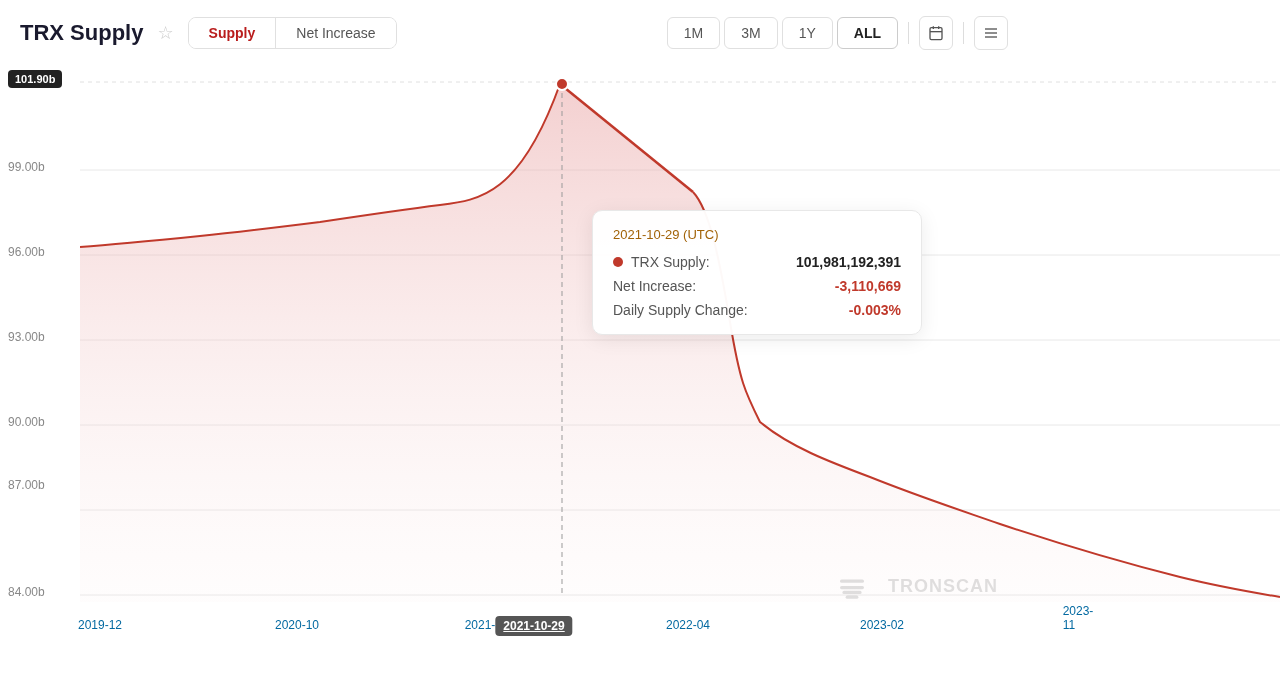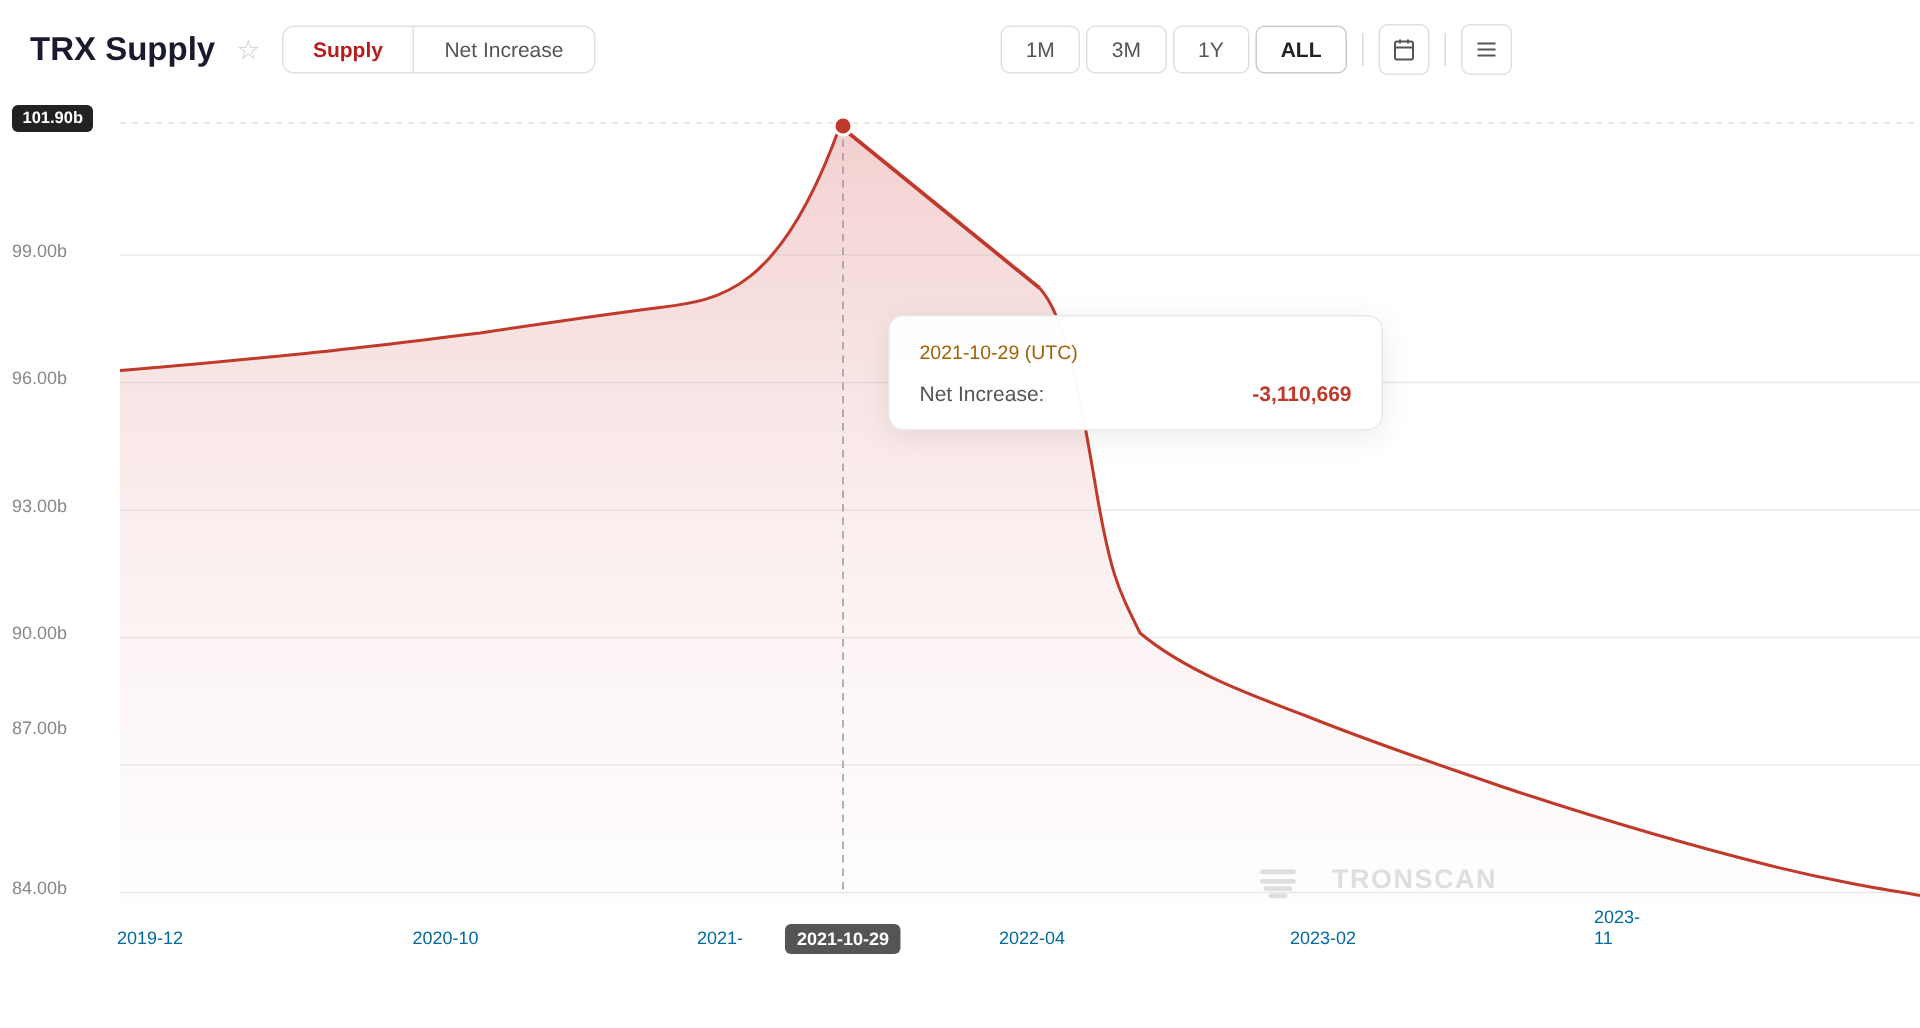--- a/index.html
+++ b/index.html
@@ -302,29 +302,40 @@
         C1220,525 1250,530 1280,535" fill="none" stroke="#c0392b" stroke-width="2" clip-path="url(#chartClip)"></path>
 
       <line x1="562" y1="22" x2="562" y2="533" stroke="#999" stroke-width="1" stroke-dasharray="5,4"></line>
 
       <circle cx="562" cy="22" r="6" fill="#c0392b" stroke="#fff" stroke-width="2"></circle>
     </svg>
 
     <div class="tooltip" style="left:592px; top:148px;">
       <div class="tooltip-date">2021-10-29 (UTC)</div>
       <div class="tooltip-row">
+        <span class="tooltip-label">
+          <span class="dot-red"></span>
+          <span>TRX Supply:</span>
+        </span>
+        <span class="tooltip-value">101,981,192,391</span>
+      </div>
+      <div class="tooltip-row">
         <span class="tooltip-label">Net Increase:</span>
         <span class="tooltip-value negative">-3,110,669</span>
+      </div>
+      <div class="tooltip-row">
+        <span class="tooltip-label">Daily Supply Change:</span>
+        <span class="tooltip-value negative">-0.003%</span>
       </div>
     </div>
 
     <span class="x-axis-label" style="left:100px;">2019-12</span>
     <span class="x-axis-label" style="left:297px;">2020-10</span>
     <span class="x-axis-label" style="left:480px;">2021-</span>
-    <span class="x-label-highlight" style="left:562px;">2021-10-29</span>
+    <span class="x-label-highlight" style="left:534px;text-decoration:underline;">2021-10-29</span>
     <span class="x-axis-label" style="left:688px;">2022-04</span>
     <span class="x-axis-label" style="left:882px;">2023-02</span>
     <span class="x-axis-label" style="left:1078px;">2023-11</span>
 
     <div class="tronscan-logo">
       <svg width="32" height="32" viewBox="0 0 40 40" fill="#666">
         <rect x="5" y="20" width="30" height="4" rx="2"></rect>
         <rect x="5" y="12" width="30" height="4" rx="2"></rect>
         <rect x="8" y="26" width="24" height="4" rx="2"></rect>
         <rect x="12" y="32" width="16" height="4" rx="2"></rect>

